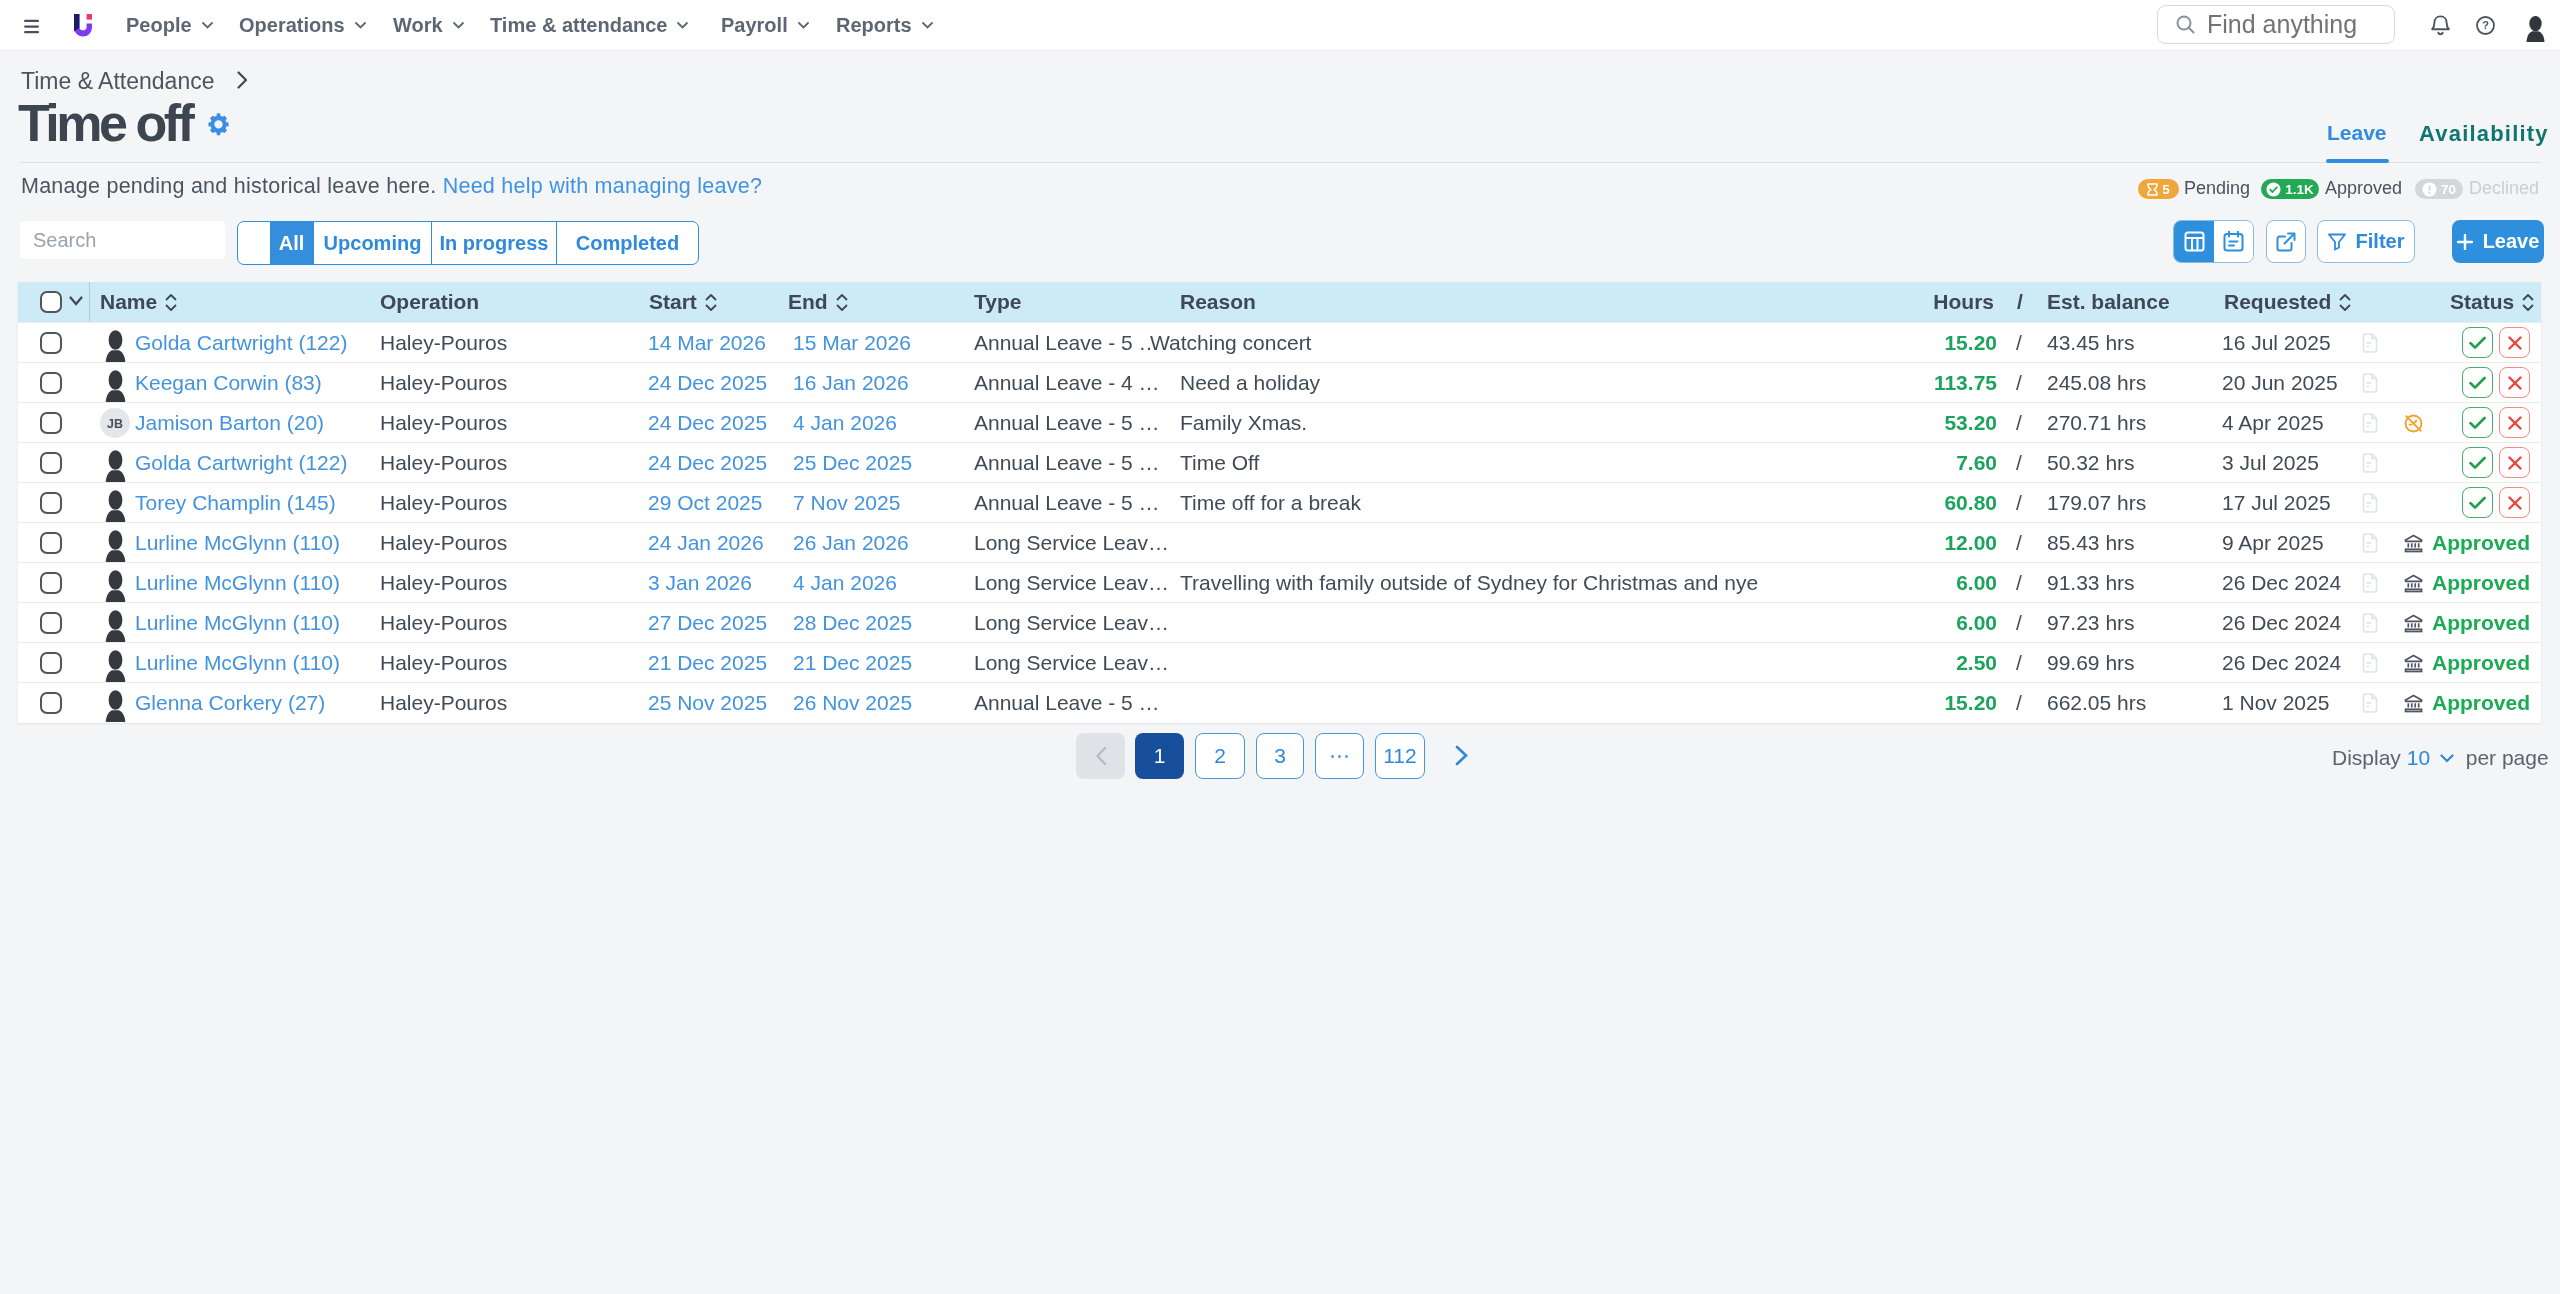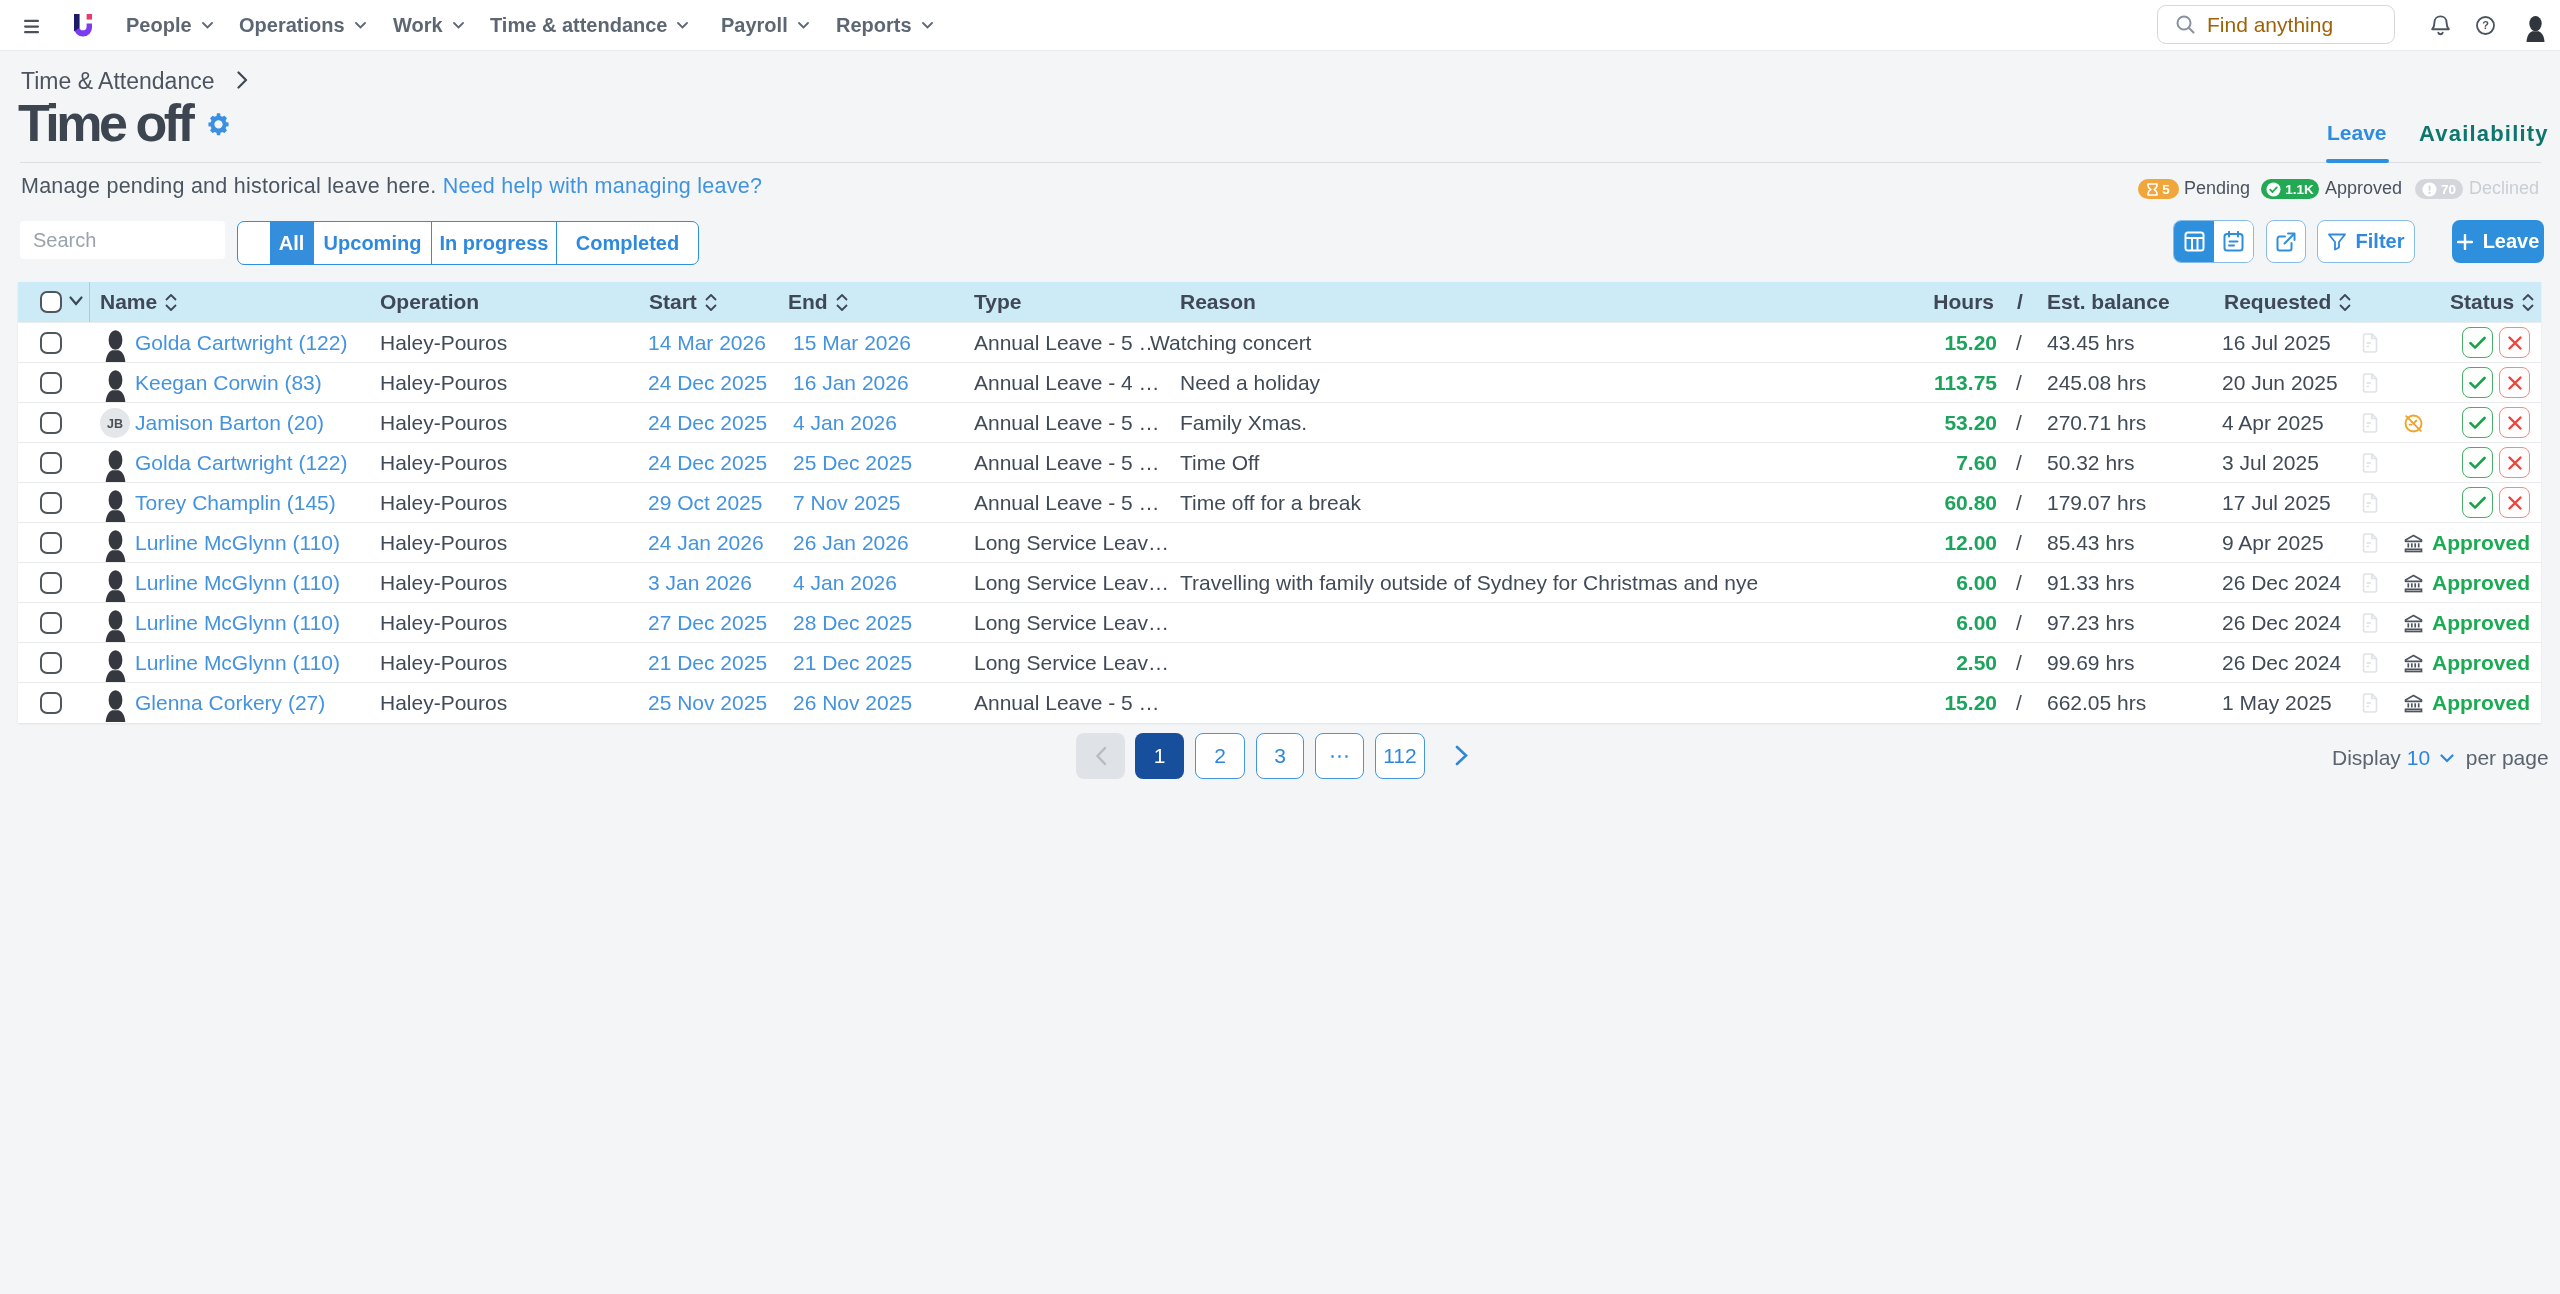--- a/index.html
+++ b/index.html
@@ -4,21 +4,21 @@
 <style>
 * { margin:0; padding:0; box-sizing:border-box; }
 html,body { width:2560px; height:1294px; }
 body { background:#f4f5f6; font-family:"Liberation Sans", sans-serif; color:#404a56; position:relative; overflow:hidden; }
 .abs { position:absolute; }
 
 
 .topbar { position:absolute; left:0; top:0; width:2560px; height:51px; background:#fff; border-bottom:1px solid #e9ebee; }
 .navitem { position:absolute; top:0; height:50px; display:flex; align-items:center; gap:10px; font-size:20px; font-weight:600; color:#5d6773; }
 .search-top { position:absolute; left:2157px; top:5px; width:238px; height:39px; border:1px solid #d5d9de; border-radius:9px; background:#fff; display:flex; align-items:center; padding-left:18px; gap:12px; }
-.search-top span { color:#a16207; font-size:21px; }
+.search-top span { color:#737373; font-size:25px; }
 
 
 .crumb { position:absolute; left:21px; top:68px; font-size:23px; color:#4d545f; }
 .pagetitle { position:absolute; left:18px; top:93px; font-size:52px; font-weight:700; color:#3d4650; letter-spacing:-3.5px; }
 .tab { position:absolute; top:121px; font-size:21px; font-weight:700; }
 .divider { position:absolute; left:20px; top:162px; width:2521px; height:1px; background:#dcdfe2; }
 .tabline { position:absolute; left:2326px; top:159px; width:63px; height:4px; border-radius:2px; background:#2e8fe1; }
 
 .subtitle { position:absolute; left:21px; top:174px; font-size:21.5px; letter-spacing:0.25px; color:#4b5560; }
 .subtitle a { color:#3f93e2; text-decoration:none; }
@@ -535,21 +535,21 @@
           <path d="M0.7,32 C1.2,25 4,21.3 7.4,20.2 L13.6,20.2 C17,21.3 19.8,25 20.3,32 Z" fill="#35393f"></path>
         </svg></div>
       <div class="cell link" style="left:117px">Glenna Corkery (27)</div>
       <div class="cell" style="left:362px">Haley-Pouros</div>
       <div class="cell link" style="left:630px">25 Nov 2025</div>
       <div class="cell link" style="left:775px">26 Nov 2025</div>
       <div class="cell" style="left:956px">Annual Leave - 5 …</div>
       <div class="cell green" style="left:1849px;width:130px;justify-content:flex-end">15.20</div>
       <div class="cell" style="left:1998px">/</div>
       <div class="cell" style="left:2029px">662.05 hrs</div>
-      <div class="cell" style="left:2204px">1 May 2025</div>
+      <div class="cell" style="left:2204px">1 Nov 2025</div>
       <div style="position:absolute;left:2344px;top:10px"><svg width="16" height="20" viewBox="0 0 16 20">
           <path d="M2.5,1 L10,1 L14.5,5.5 L14.5,17 A2,2 0 0 1 12.5,19 L3.5,19 A2,2 0 0 1 1.5,17 L1.5,3 A2,2 0 0 1 3.5,1 Z" fill="none" stroke="#dfe3e7" stroke-width="1.6"></path>
           <path d="M10,1 L10,5.5 L14.5,5.5" fill="none" stroke="#dfe3e7" stroke-width="1.6"></path>
           <line x1="4.5" y1="10" x2="9" y2="10" stroke="#dfe3e7" stroke-width="1.6"></line>
           <line x1="4.5" y1="13.5" x2="7" y2="13.5" stroke="#dfe3e7" stroke-width="1.6"></line>
         </svg></div>
       <div style="position:absolute;left:2386px;top:11px"><svg width="19" height="19" viewBox="0 0 19 19">
           <path d="M1.5,6 L9.5,1.5 L17.5,6 L17.5,7.3 L1.5,7.3 Z" fill="none" stroke="#4e5560" stroke-width="1.7" stroke-linejoin="round"></path>
           <line x1="4.3" y1="9.3" x2="4.3" y2="13.5" stroke="#4e5560" stroke-width="1.7"></line>
           <line x1="7.8" y1="9.3" x2="7.8" y2="13.5" stroke="#4e5560" stroke-width="1.7"></line>

